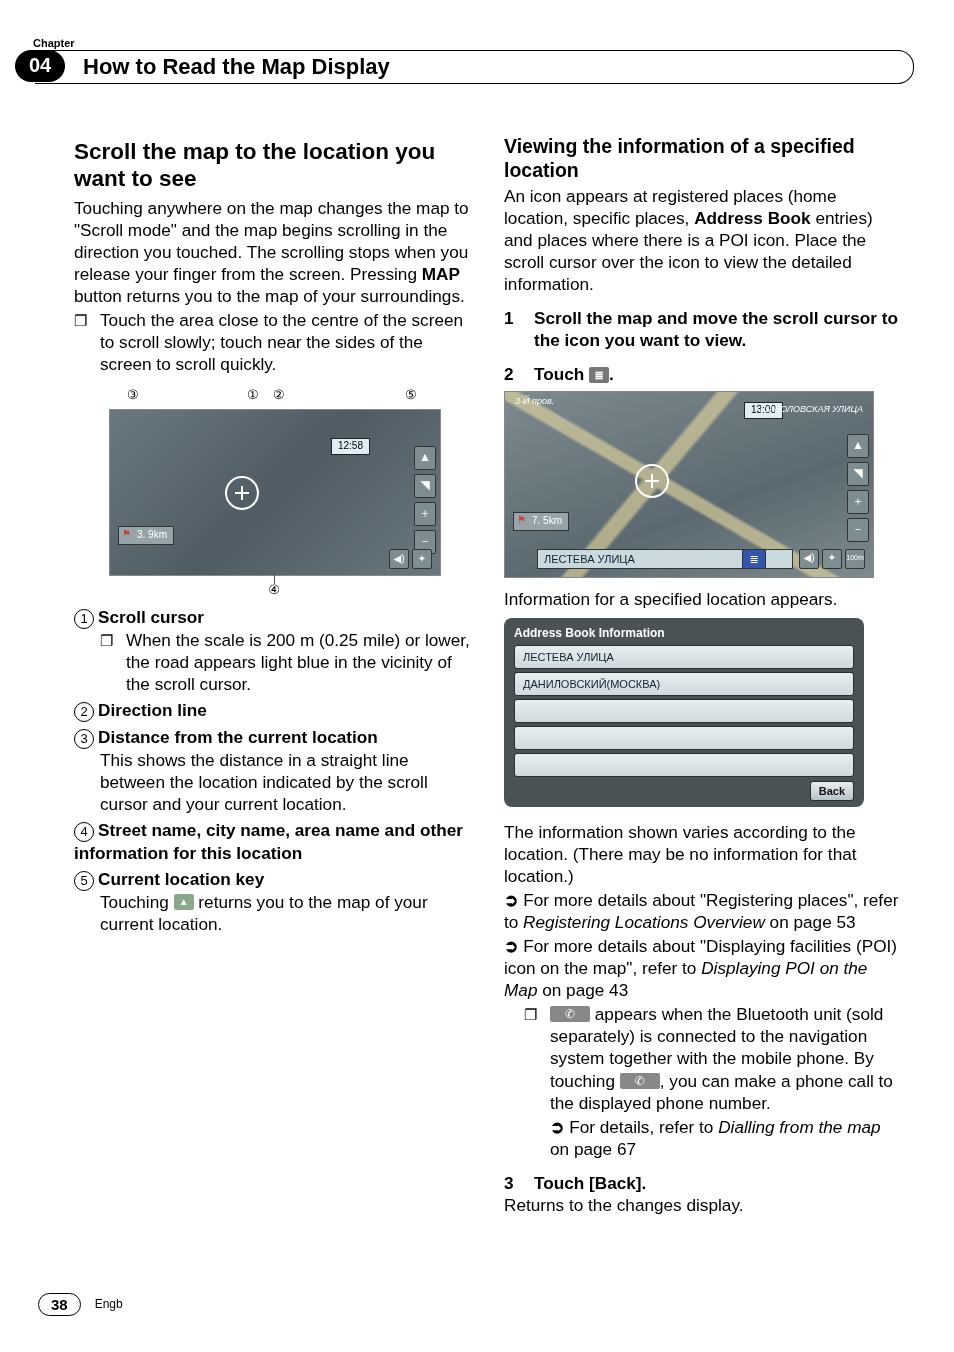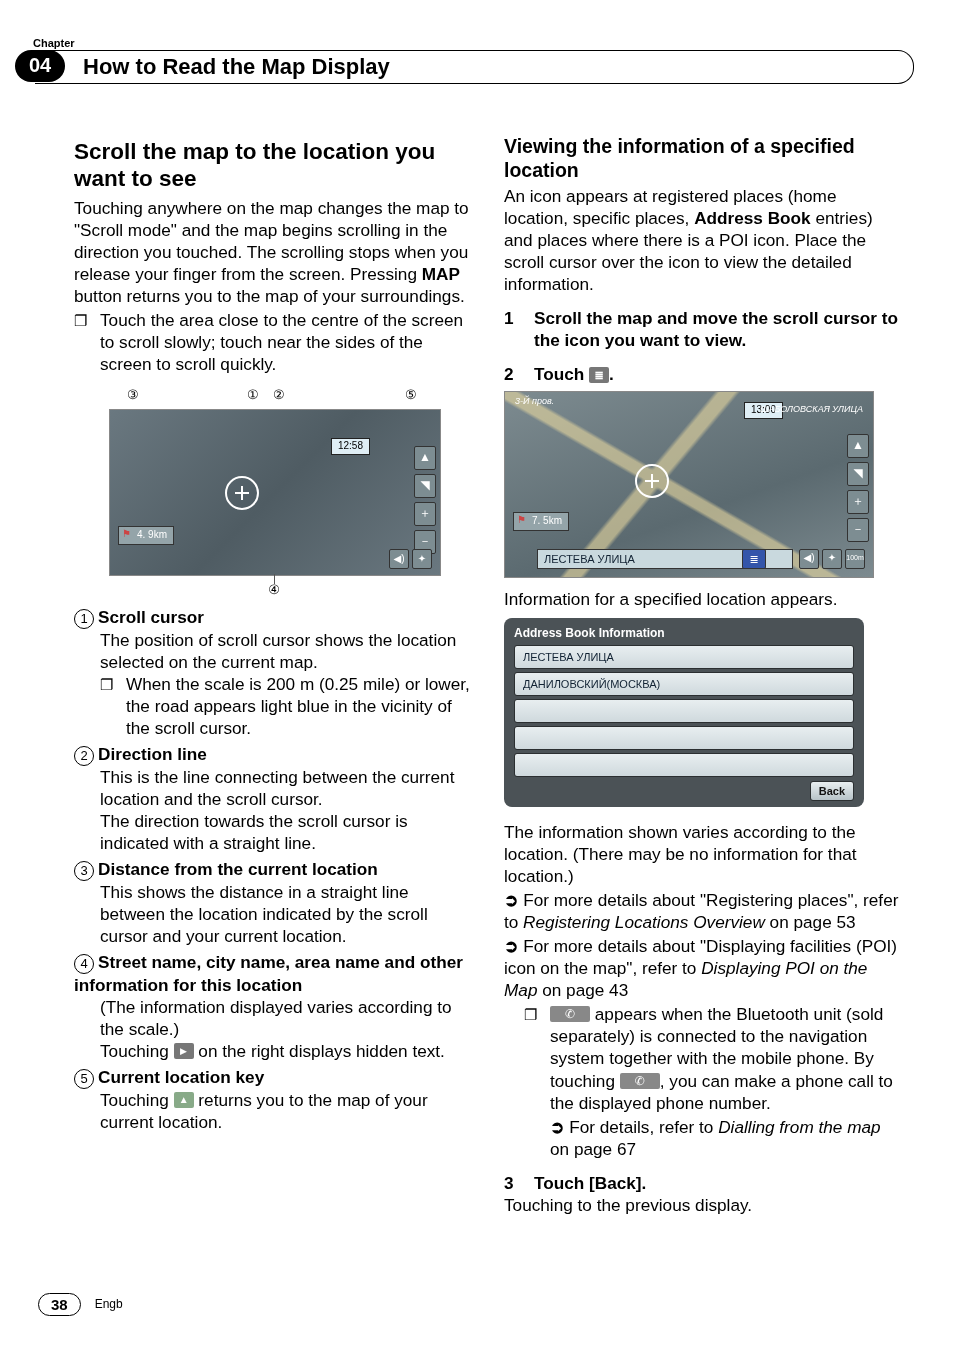--- a/index.html
+++ b/index.html
@@ -307,60 +307,51 @@
       </div>
       <div class="map1">
         <div class="cross"></div>
         <div class="timebox">12:58</div>
         <div class="sidebtns">
           <div>▲</div>
           <div>◥</div>
           <div>＋</div>
           <div>－</div>
         </div>
-        <div class="distbox">4. 9km</div>
+        <div class="distbox">3. 9km</div>
         <div class="ib-icons">
           <div>◀)</div>
           <div>✦</div>
         </div>
       </div>
       <div class="fig1-bottom">
         <div class="l"></div>
         <span>④</span>
       </div>
     </div>
 
     <div class="dlist">
       <div class="item">
         <span class="circnum">1</span><span class="term">Scroll cursor</span>
         <div class="desc">
-          <div>The position of scroll cursor shows the location selected on the current map.</div>
           <div class="bullet">
               <div class="bullet-mark">❐</div>
               <div class="bullet-body">When the scale is 200 m (0.25 mile) or lower, the road appears light blue in the vicinity of the scroll cursor.</div>
             </div>
         </div>
       </div>
       <div class="item">
         <span class="circnum">2</span><span class="term">Direction line</span>
-        <div class="desc">
-          <div>This is the line connecting between the current location and the scroll cursor.</div>
-          <div>The direction towards the scroll cursor is indicated with a straight line.</div>
-        </div>
       </div>
       <div class="item">
         <span class="circnum">3</span><span class="term">Distance from the current location</span>
         <div class="desc">This shows the distance in a straight line between the location indicated by the scroll cursor and your current location.</div>
       </div>
       <div class="item">
         <span class="circnum">4</span><span class="term">Street name, city name, area name and other information for this location</span>
-        <div class="desc">
-          <div>(The information displayed varies according to the scale.)</div>
-          <div><span>Touching </span><span class="inline-icon icon-arrow"></span><span> on the right displays hidden text.</span></div>
-        </div>
       </div>
       <div class="item">
         <span class="circnum">5</span><span class="term">Current location key</span>
         <div class="desc">
           <span>Touching </span><span class="inline-icon icon-tri"></span><span> returns you to the map of your current location.</span>
         </div>
       </div>
     </div>
   </div>
 
@@ -432,20 +423,20 @@
         <div class="hint-arrow" style="margin-top:2px">
           <span>For details, refer to </span><span class="italic">Dialling from the map</span><span> on page 67</span>
         </div>
       </div>
     </div>
 
     <div class="step">
       <div class="step-num">3</div>
       <div class="step-body">Touch [Back].</div>
     </div>
-    <p>Touching to the previous display.</p>
+    <p>Returns to the changes display.</p>
   </div>
 </div>
 
 <div class="footer">
   <div class="pagenum">38</div>
   <div class="lang">Engb</div>
 </div>
 
 </body></html>

